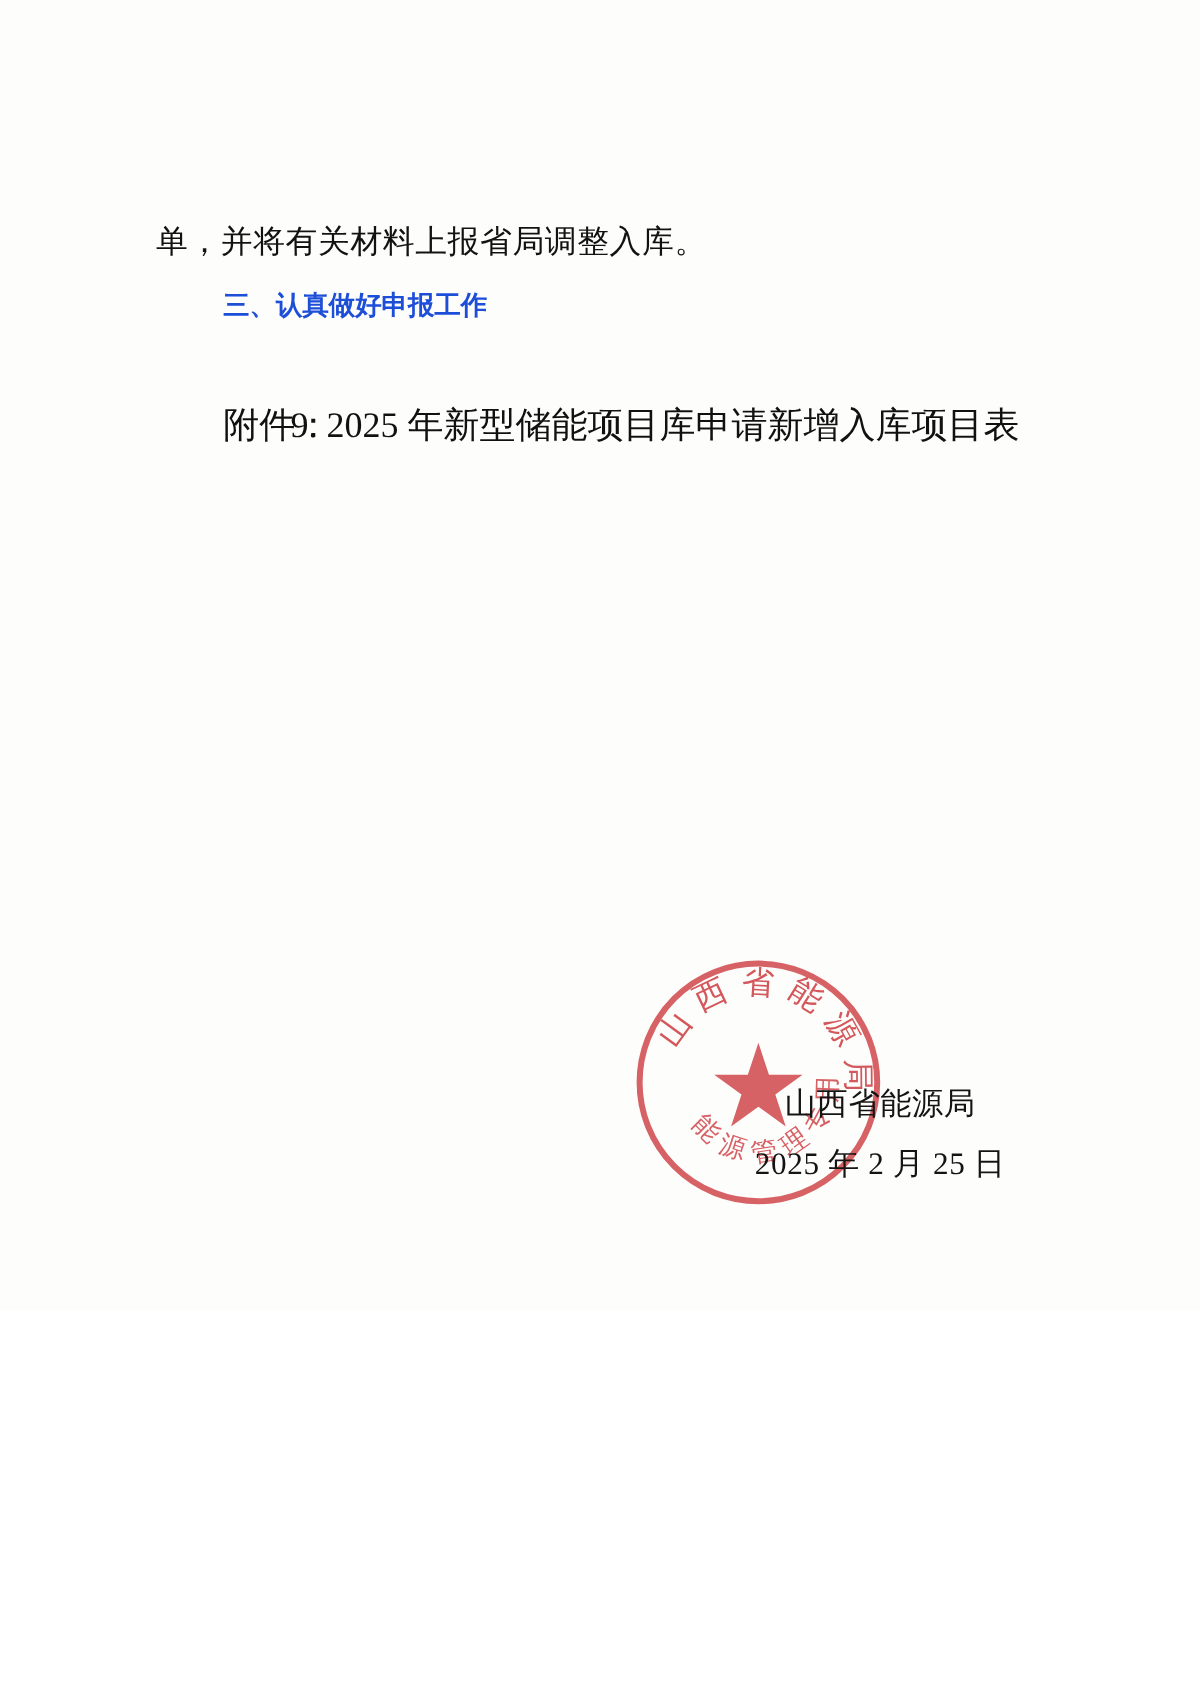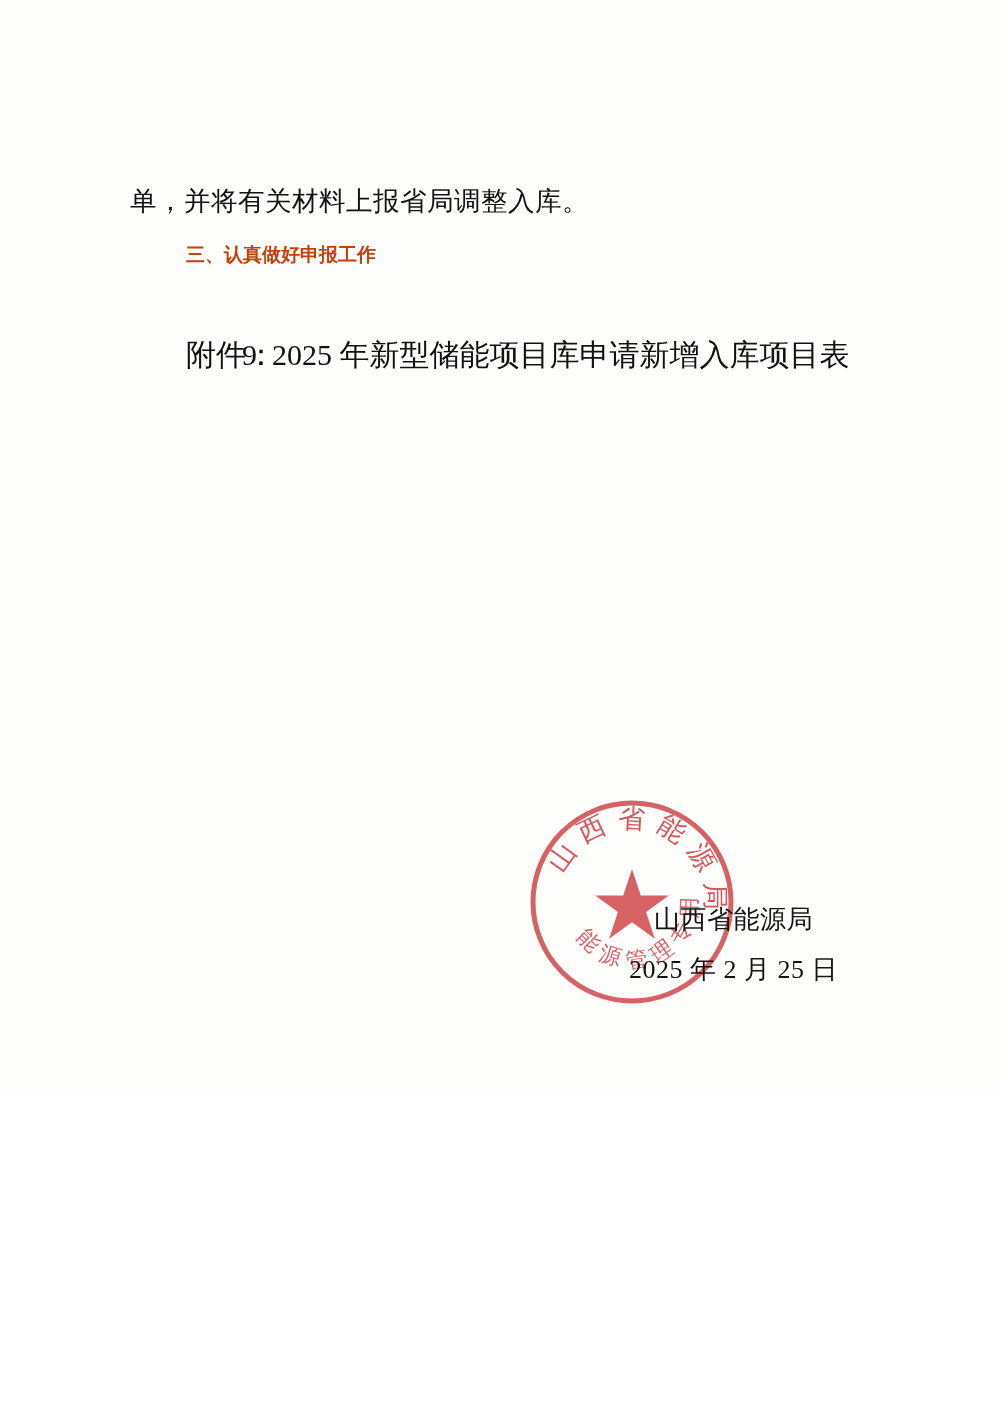--- a/index.html
+++ b/index.html
@@ -31,26 +31,26 @@
     letter-spacing: 0.5px;
     text-align: justify;
     text-justify: inter-ideograph;
     margin: 0;
     color: #121212;
   }
   .para.indent {
     text-indent: 56px;
   }
   .heading {
-    font-size: 19px;
+    font-size: 22px;
     line-height: 53px;
     text-indent: 56px;
     font-weight: bold;
     margin: 0;
-    color: #c2410c;
+    color: #1d4ed8;
   }
   .gap-sm { height: 8px; }
   .contact {
     font-size: 26.5px;
     line-height: 53px;
     text-indent: 56px;
     margin: 0;
     letter-spacing: 0.5px;
   }
   .attach-block {

